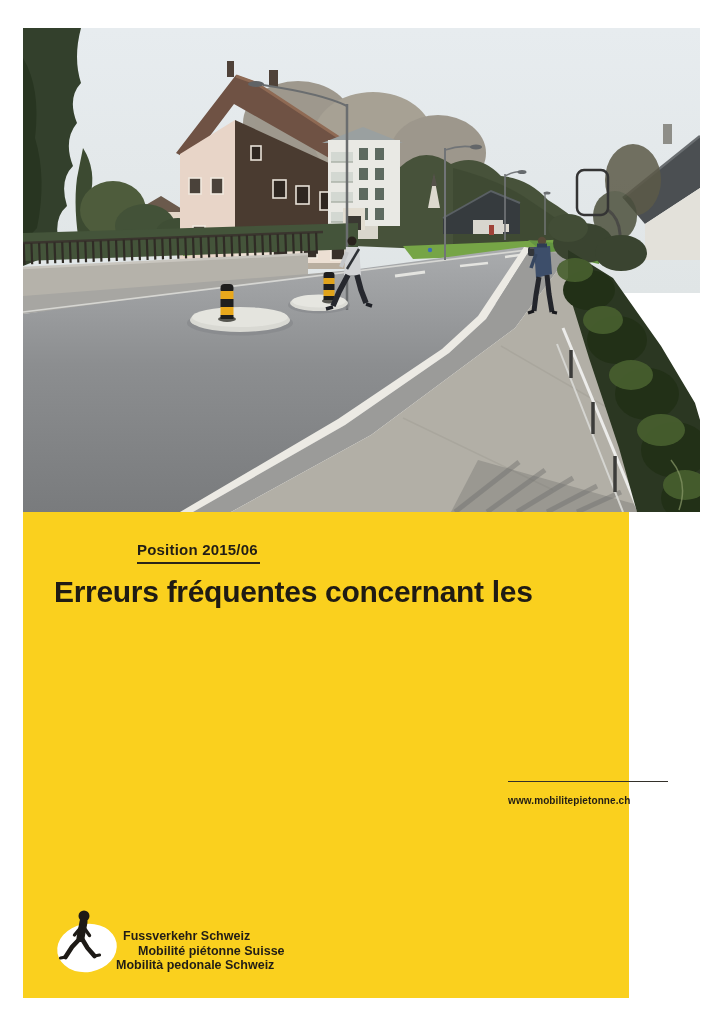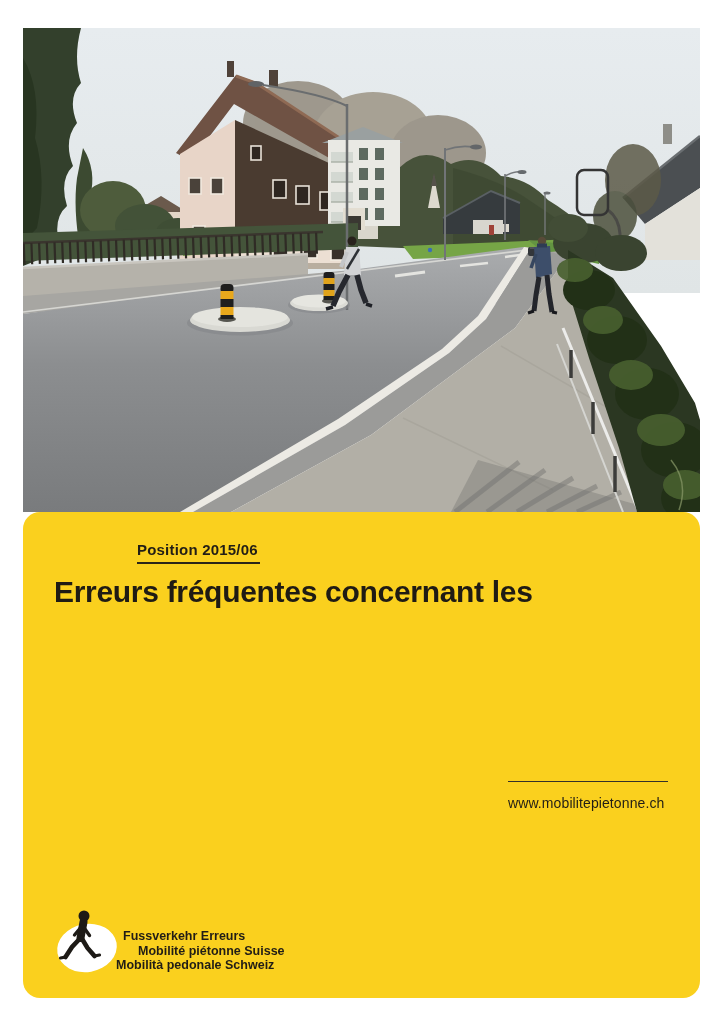--- a/index.html
+++ b/index.html
@@ -1,27 +1,27 @@
 <!DOCTYPE html>
 <html style="--banner-yellow: #FAD01E;"><head>
 <meta charset="utf-8">
 <style>
   html,body{margin:0;padding:0;background:#ffffff;}
   .page{position:relative;width:724px;height:1024px;background:#ffffff;overflow:hidden;
         font-family:"Liberation Sans",sans-serif;}
   .cover-photo{position:absolute;left:23px;top:28px;width:677px;height:484px;margin:0;padding:0;
                display:block;overflow:hidden;}
   .cover-photo svg{display:block;width:677px;height:484px;}
-  .banner{position:absolute;left:23px;top:512px;width:677px;height:486px;background:var(--banner-yellow,#FAD01E);border-radius:17px;}
+  .banner{position:absolute;left:23px;top:512px;width:606px;height:486px;background:var(--banner-yellow,#FAD01E);}
   .kicker{position:absolute;left:114px;top:29px;font-size:15px;font-weight:bold;color:#221e16;
           letter-spacing:.2px;border-bottom:2px solid #2a2519;padding:0 2px 4px 0;}
   .title{position:absolute;left:31px;top:60px;margin:0;font-size:30px;line-height:40px;
          font-weight:bold;color:#1f1b14;letter-spacing:-.3px;}
   .rule{position:absolute;left:485px;top:269px;width:160px;height:0;border-top:1.6px solid #33302a;}
-  .url{position:absolute;left:485px;top:283px;font-size:14px;font-weight:normal;color:#211d16;
+  .url{position:absolute;left:485px;top:283px;font-size:10px;font-weight:bold;color:#211d16;
        text-decoration:none;letter-spacing:.1px;}
   .logo{position:absolute;left:30px;top:392px;width:290px;height:84px;}
   .logo-mark{position:absolute;left:0;top:0;width:70px;height:76px;}
   .logo-text{position:absolute;left:63px;top:25px;font-size:12.5px;font-weight:bold;
              line-height:14.5px;color:#211d16;white-space:nowrap;}
   .logo-text div:nth-child(1){margin-left:7px;}
   .logo-text div:nth-child(2){margin-left:22px;}
 </style>
 </head>
 <body>
@@ -324,19 +324,19 @@
           <line x1="30.5" y1="18" x2="27.5" y2="34" stroke-width="8"></line>
           <line x1="29" y1="22" x2="21.5" y2="31" stroke-width="3.4"></line>
           <line x1="30.5" y1="23" x2="36.5" y2="31.5" stroke-width="3.4"></line>
           <path d="M27.5,34 L19,43 L12.5,53" stroke-width="4.6"></path>
           <line x1="12.5" y1="53" x2="7.5" y2="54" stroke-width="3.2"></line>
           <path d="M28.5,34 L34.5,44 L41.5,52" stroke-width="4.6"></path>
           <line x1="41.5" y1="52" x2="46.5" y2="51" stroke-width="3.2"></line>
         </g>
       </svg>
       <div class="logo-text">
-        <div>Fussverkehr Erreurs</div>
+        <div>Fussverkehr Schweiz</div>
         <div>Mobilité piétonne Suisse</div>
         <div>Mobilità pedonale Schweiz</div>
       </div>
     </div>
   </section>
 </div>
 
 </body></html>

